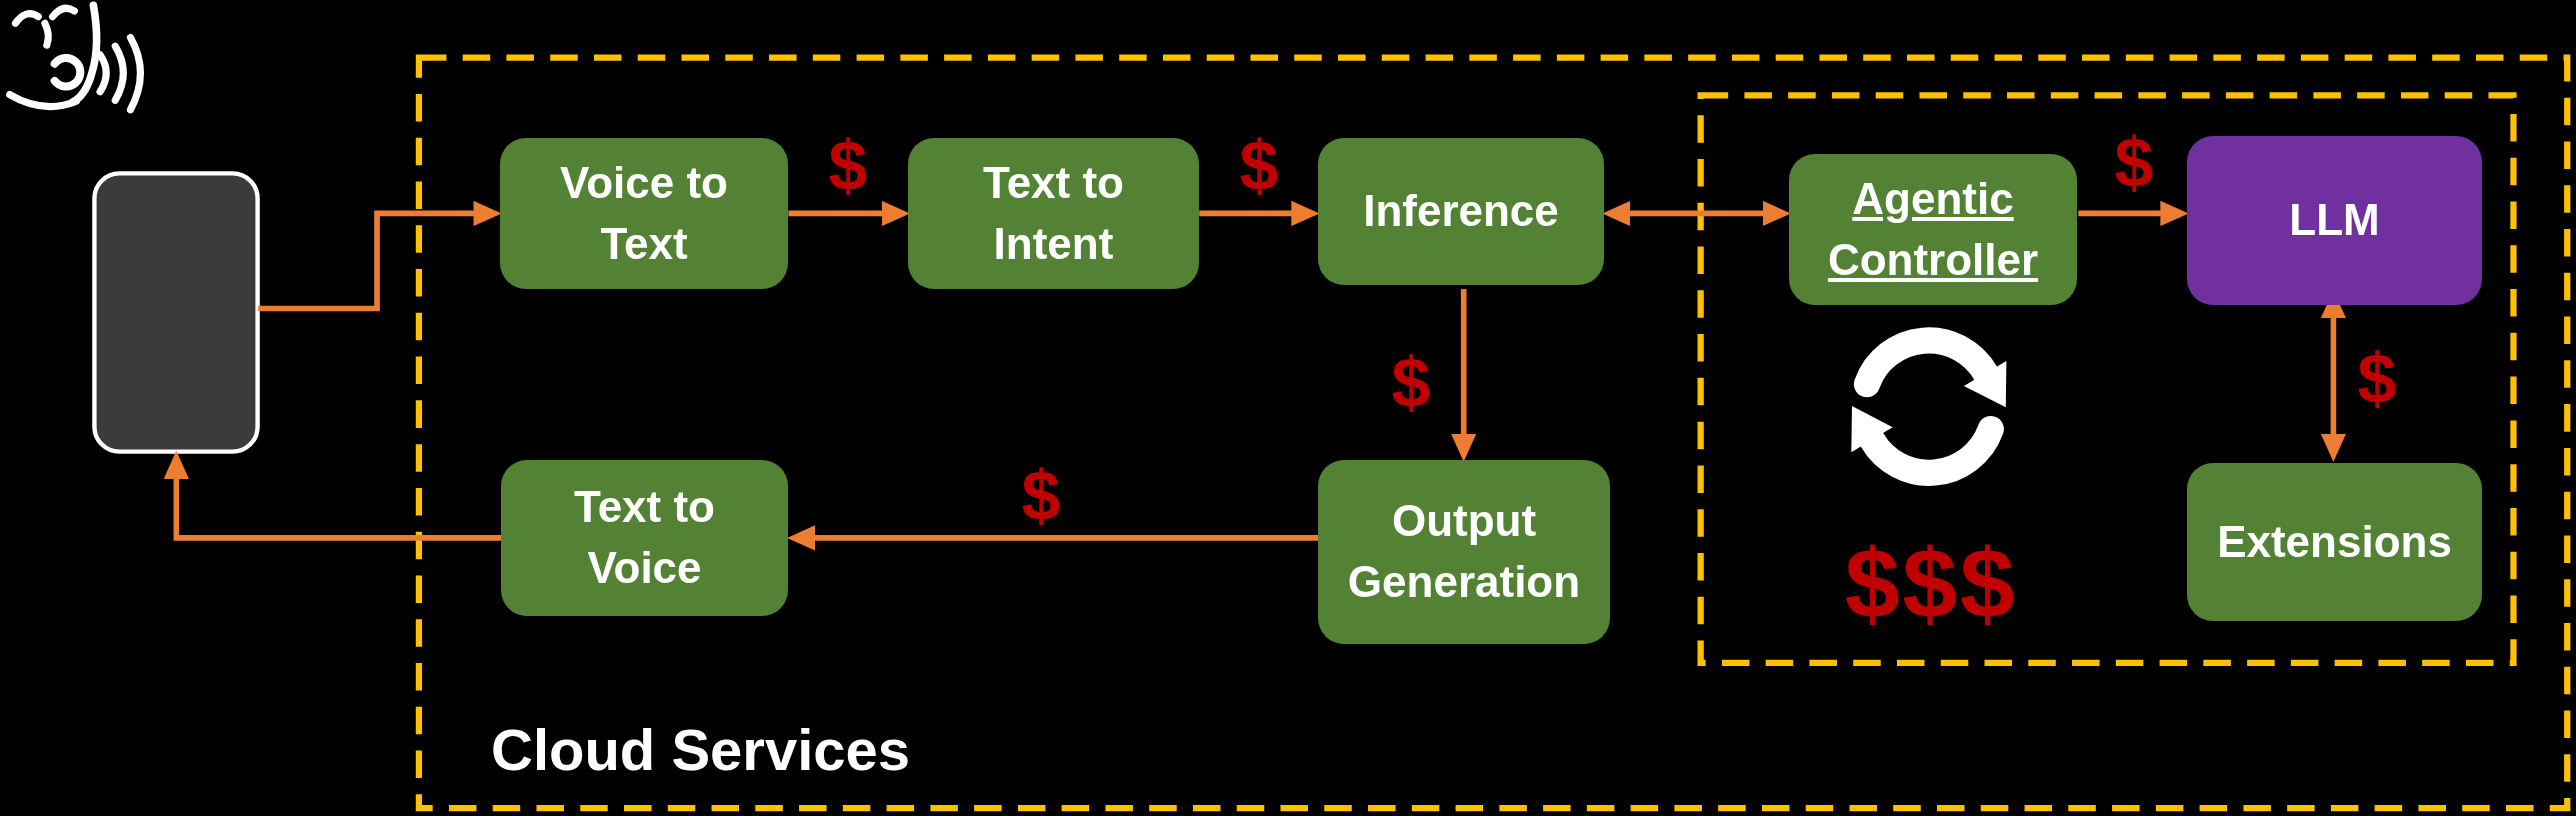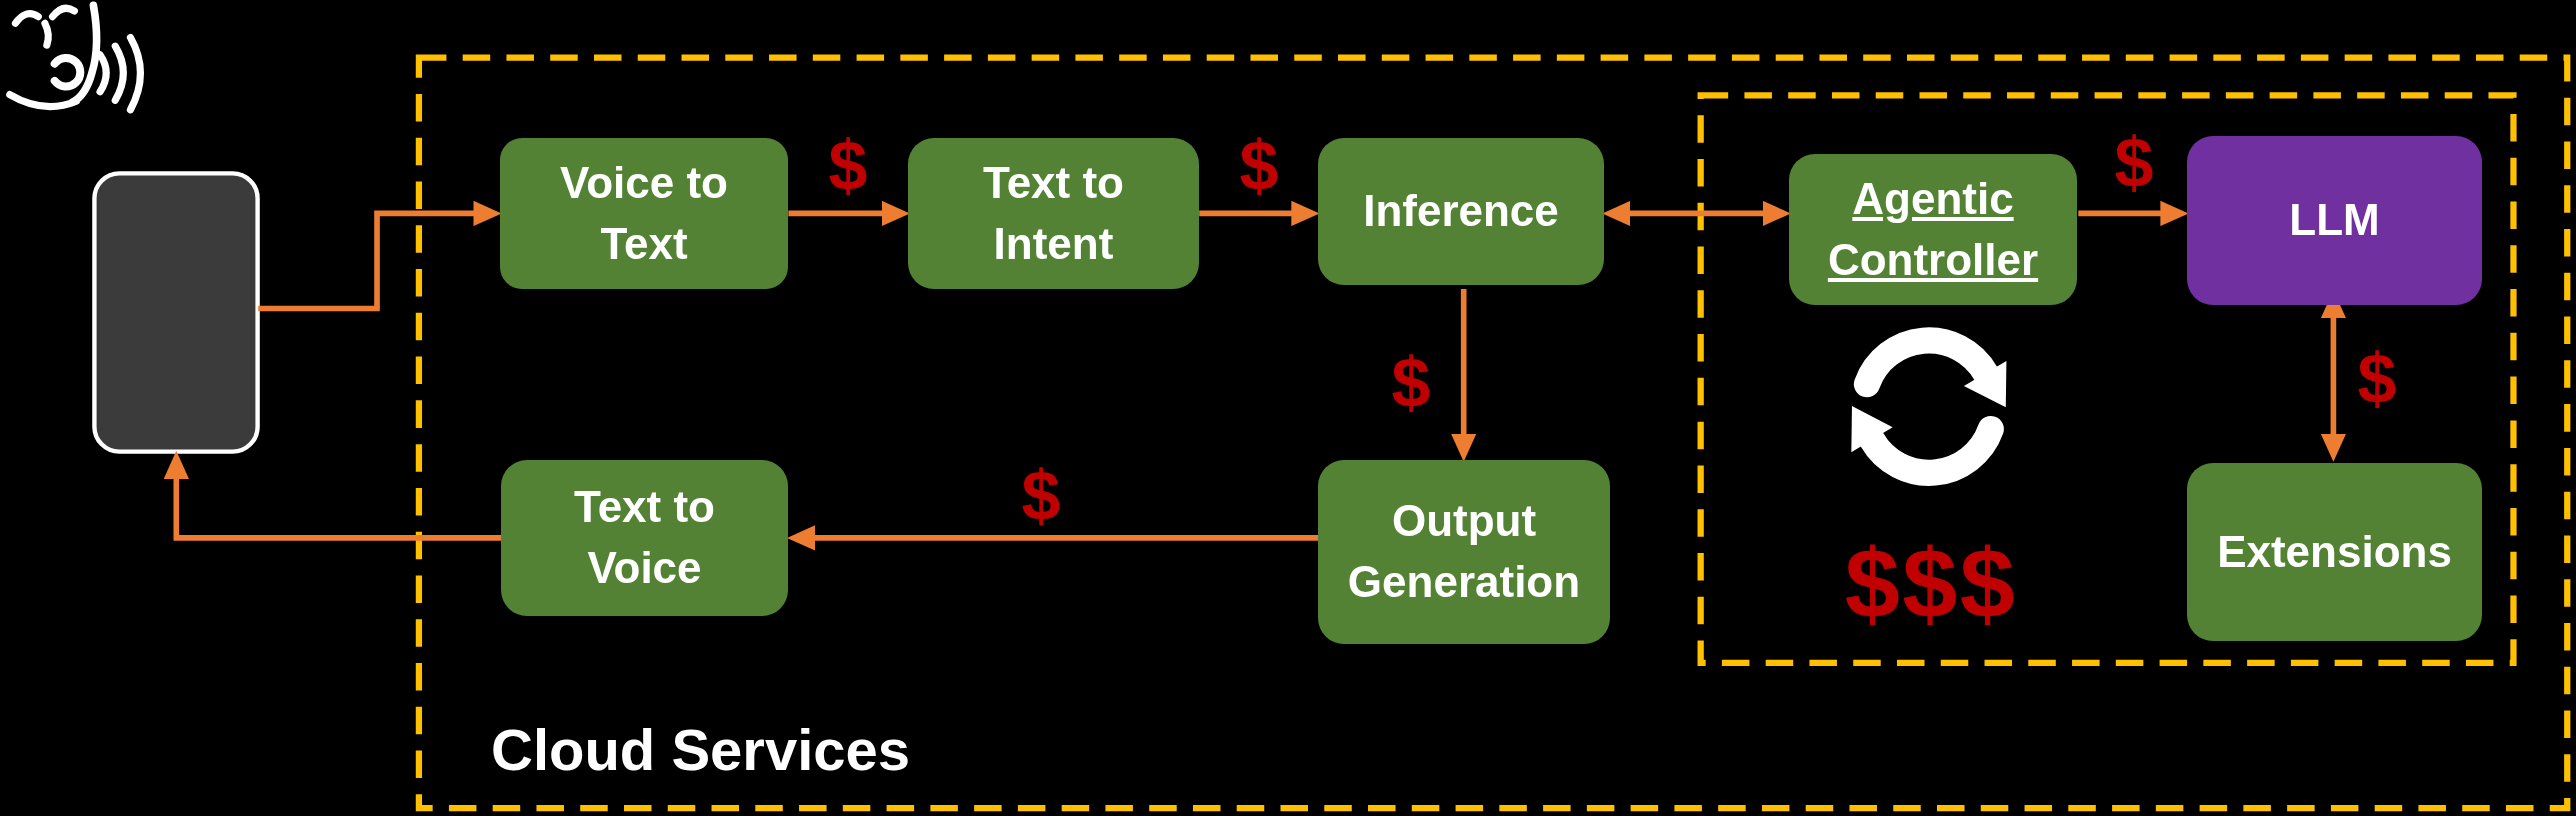--- a/index.html
+++ b/index.html
@@ -72,28 +72,28 @@
     position: absolute;
     left: 491px;
     top: 718px;
     color: var(--label-text, #fff);
     font-weight: bold;
     font-size: 58px;
     line-height: 1.1;
     white-space: nowrap;
   }
   
-  .pos-voice-to-text      { left: 500px;  top: 138px; width: 288px; height: 151px; border-radius: 22px; }
+  .pos-voice-to-text      { left: 500px;  top: 138px; width: 288px; height: 151px; }
   .pos-text-to-intent     { left: 908px; top: 138px; width: 291px; height: 151px; }
   .pos-inference          { left: 1318px; top: 138px; width: 286px; height: 147px; }
   .pos-agentic-controller { left: 1789px; top: 154px; width: 288px; height: 151px; text-decoration: underline; }
   .pos-llm                { left: 2187px; top: 136px; width: 295px; height: 169px; }
   .pos-text-to-voice      { left: 501px;  top: 460px; width: 287px; height: 156px; }
   .pos-output-generation  { left: 1318px; top: 460px; width: 292px; height: 184px; }
-  .pos-extensions         { left: 2187px; top: 463px; width: 295px; height: 178px; }
+  .pos-extensions         { left: 2187px; top: 463px; width: 295px; height: 158px; }
   
   .pos-cost-stt-to-intent     { left: 848px; top: 166px; }
   .pos-cost-intent-to-inference { left: 1259px; top: 166px; }
   .pos-cost-inference-to-output { left: 1411px; top: 383px; }
   .pos-cost-output-to-tts     { left: 1041px; top: 496px; }
   .pos-cost-controller-to-llm { left: 2134px; top: 163px; }
   .pos-cost-llm-extensions    { left: 2377px; top: 379px; }
   .pos-cost-agent-loop        { left: 1931px; top: 583px; }
 </style>
 </head>

